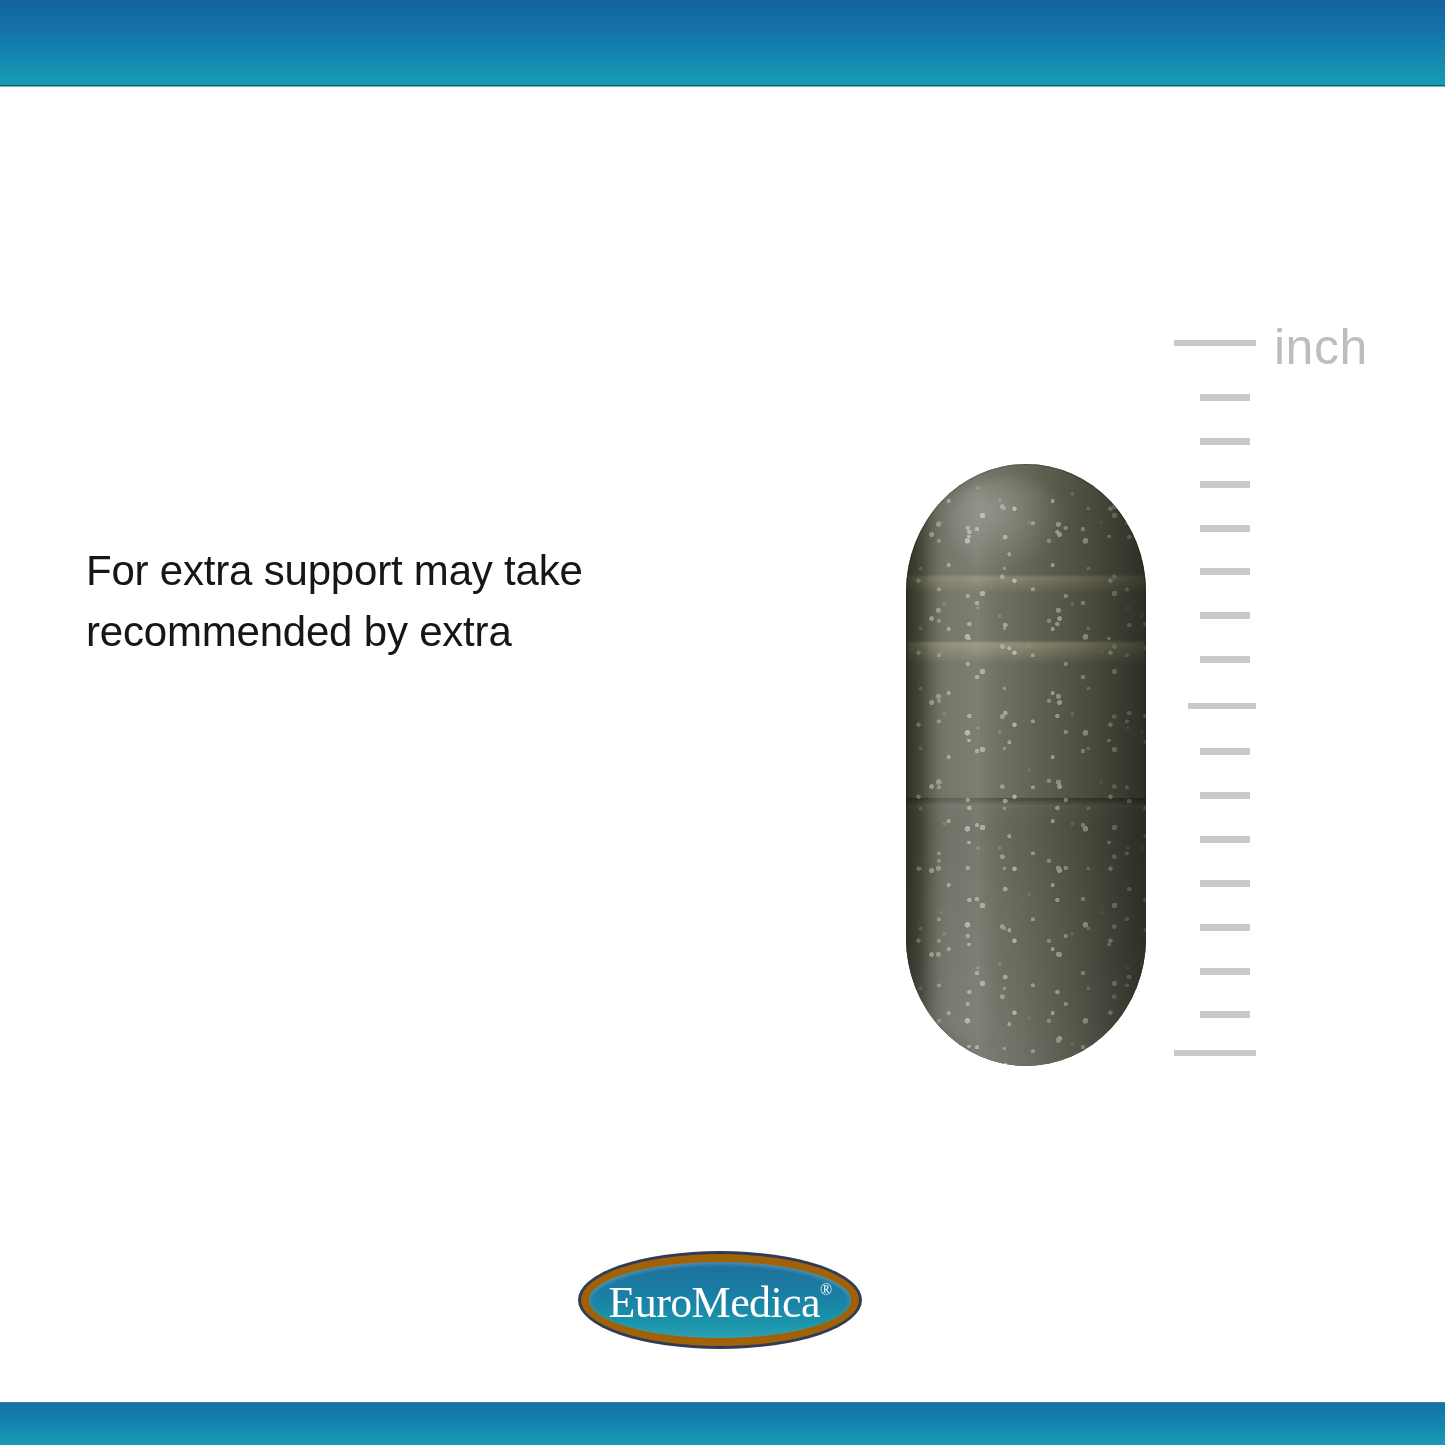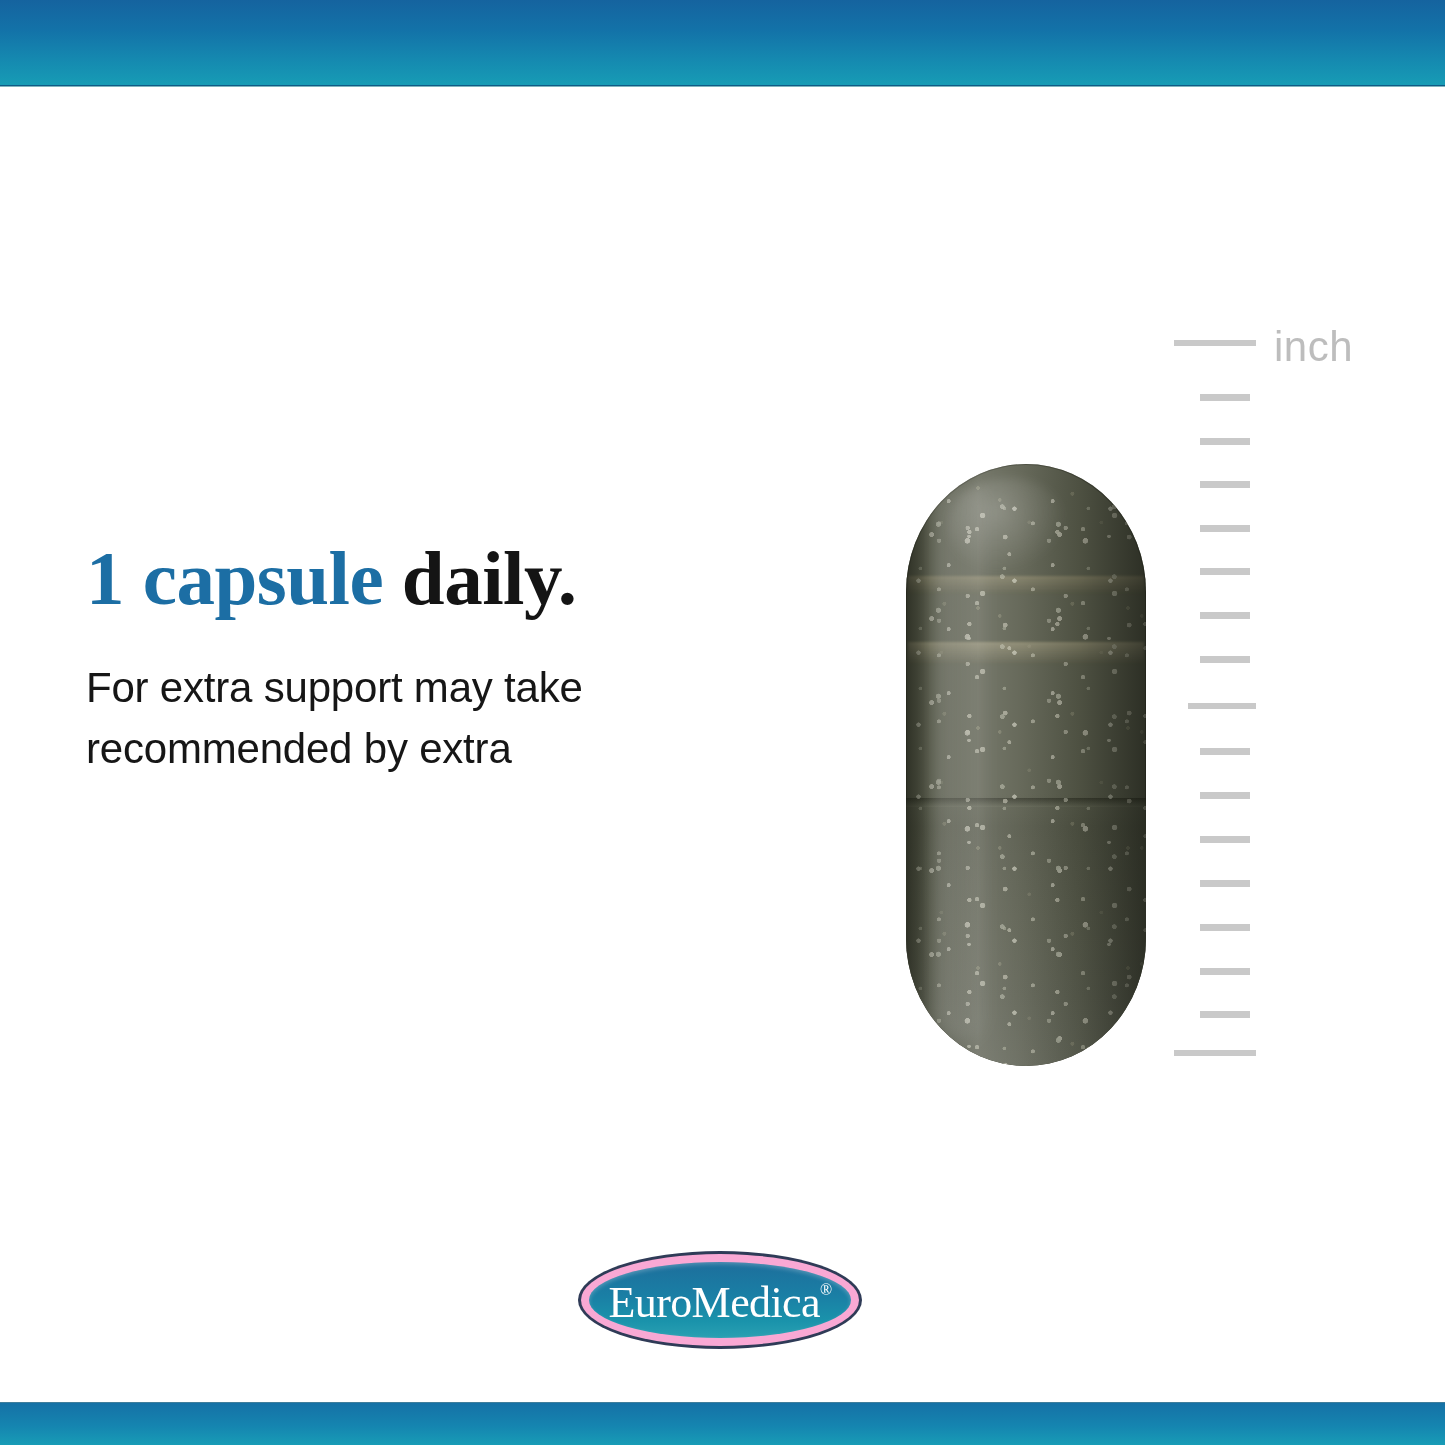--- a/index.html
+++ b/index.html
@@ -207,21 +207,21 @@
   }
   .tick.major { left: 0;  width: 82px;  height: 6px; }
   .tick.mid   { left: 14px; width: 68px; height: 6px; }
   .tick.minor { left: 26px; width: 50px; height: 7px; }
   .ruler-label {
     position: absolute;
     left: 100px;
     top: -14px;
     font-family: "Liberation Sans Narrow", "Liberation Sans", sans-serif;
     font-stretch: condensed;
-    font-size: 42px;
+    font-size: 50px;
     line-height: 42px;
     color: #bdbdbd;
     letter-spacing: 0.5px;
   }
 
   
   .logo {
     position: absolute;
     left: 578px;
     top: 1251px;
@@ -231,21 +231,21 @@
   .logo-ring {
     position: absolute;
     inset: 0;
     border-radius: 50%;
     background: #2f3b57;
   }
   .logo-ring-inner {
     position: absolute;
     inset: 3px;
     border-radius: 50%;
-    background: #f9a8d4;
+    background: #a16207;
   }
   .logo-oval {
     position: absolute;
     inset: 8px;
     border-radius: 50%;
     background: linear-gradient(to bottom, #1d6e9c 0%, #1a7fa5 45%, #1a93ab 78%, #2aa0b2 100%);
     box-shadow: inset 0 2px 4px rgba(255,255,255,.25);
     display: flex;
     align-items: center;
     justify-content: center;
@@ -267,21 +267,20 @@
     position: relative;
   }
 </style>
 </head>
 <body>
 
 <div class="band band-top"></div>
 
 <div class="copy">
 
-  <h1 class="headline"><span class="accent">1 capsule</span><span class="plain"> daily.</span></h1>
 
   <p class="body-copy">
     <span class="ln">For extra support may take</span>
     <span class="ln">recommended by extra</span>
   </p>
 
 </div>
 
 <div class="capsule-wrap">
   <div class="capsule">

